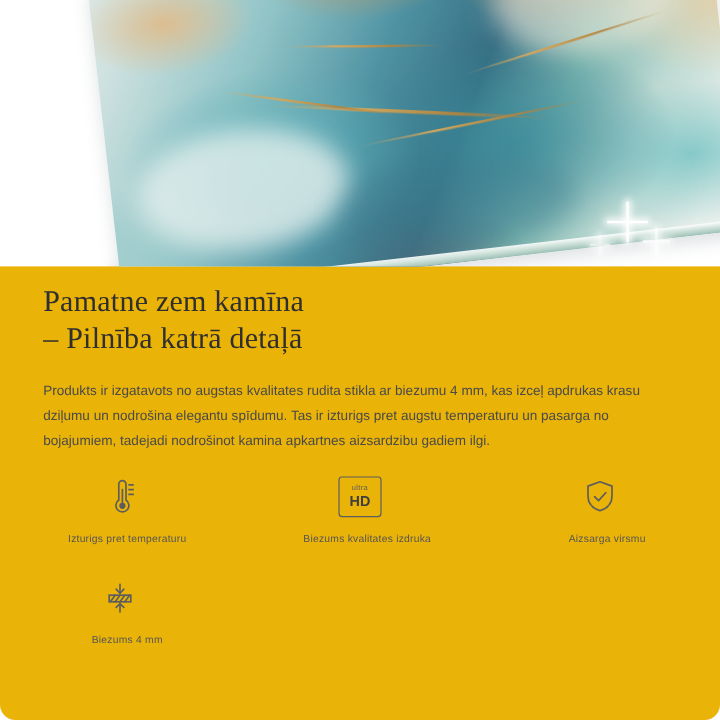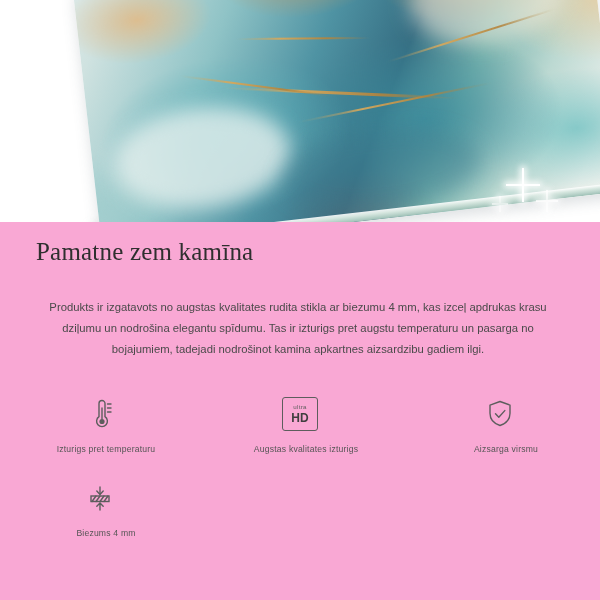--- a/index.html
+++ b/index.html
@@ -11,21 +11,22 @@
     height: 600px;
     background: #ffffff;
     font-family: "Liberation Sans", sans-serif;
     color: #333333;
     overflow: hidden;
   }
   .page {
     position: relative;
     width: 600px;
     height: 600px;
-    background: #f9a8d4;
+    background: #eab308;
+    border-radius: 13px;
   }
 
   
   .hero {
     position: relative;
     width: 600px;
     height: 222px;
     overflow: hidden;
     background: #ffffff;
   }
@@ -136,26 +137,25 @@
     padding: 14px 36px 0 36px;
     font-family: "Liberation Serif", serif;
     font-size: 25px;
     line-height: 31px;
     font-weight: 400;
     color: #2f2f2f;
     letter-spacing: 0.2px;
   }
   .headline .line2 { display: block; }
   .body-copy {
-    margin: 12px;
+    margin: 0;
     padding: 18px 40px 0 36px;
     font-size: 11.3px;
     line-height: 21px;
     color: #4a4a4a;
-    text-align: center;
   }
 
   
   .features {
     position: absolute;
     left: 0;
     top: 392px;
     width: 600px;
     display: grid;
     grid-template-columns: repeat(3, 1fr);
@@ -226,20 +226,21 @@
       <div class="glass-edge"></div>
     </div>
     <div class="sparkle s1"></div>
     <div class="sparkle s2"></div>
     <div class="sparkle s3"></div>
   </div>
 
   <div class="content">
     <h1 class="headline">
       <span>Pamatne zem kamīna</span>
+      <span class="line2">– Pilnība katrā detaļā</span>
     </h1>
     <p class="body-copy">Produkts ir izgatavots no augstas kvalitates rudita stikla ar biezumu 4 mm, kas izceļ apdrukas krasu dziļumu un nodrošina elegantu spīdumu. Tas ir izturigs pret augstu temperaturu un pasarga no bojajumiem, tadejadi nodrošinot kamina apkartnes aizsardzibu gadiem ilgi.</p>
   </div>
 
   <div class="features">
 
     <div class="feature">
       <div class="feature-icon">
         <svg width="40" height="40" viewBox="0 0 40 40" fill="none" stroke="#5d5d5d" stroke-width="1.4" stroke-linecap="round">
           <path d="M19 9.5a3 3 0 0 1 6 0v13.2a5.4 5.4 0 1 1-6 0z"></path>
@@ -253,21 +254,21 @@
       <div class="feature-label">Izturigs pret temperaturu</div>
     </div>
 
     <div class="feature">
       <div class="feature-icon">
         <div class="ultrahd-box">
           <div class="ultrahd-top">ultra</div>
           <div class="ultrahd-bot">HD</div>
         </div>
       </div>
-      <div class="feature-label">Augstas kvalitates izturigs</div>
+      <div class="feature-label">Biezums kvalitates izdruka</div>
     </div>
 
     <div class="feature">
       <div class="feature-icon">
         <svg width="40" height="40" viewBox="0 0 40 40" fill="none" stroke="#5d5d5d" stroke-width="1.4" stroke-linecap="round" stroke-linejoin="round">
           <path d="M20 7.5l10 3.6v8.2c0 6.2-4.2 10.4-10 12.2-5.8-1.8-10-6-10-12.2v-8.2z"></path>
           <polyline points="15.5,19.8 18.8,23.2 24.8,16.6"></polyline>
         </svg>
       </div>
       <div class="feature-label">Aizsarga virsmu</div>

